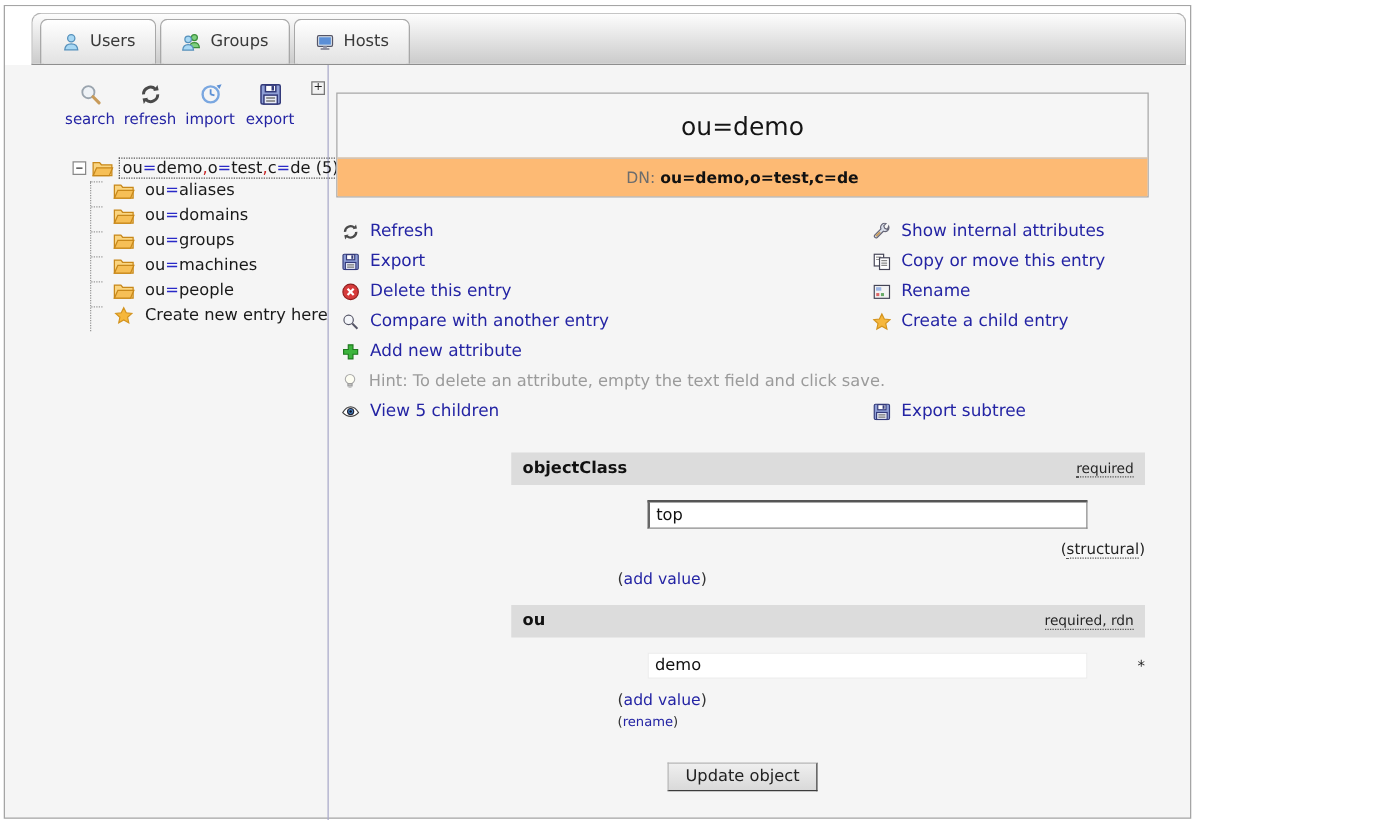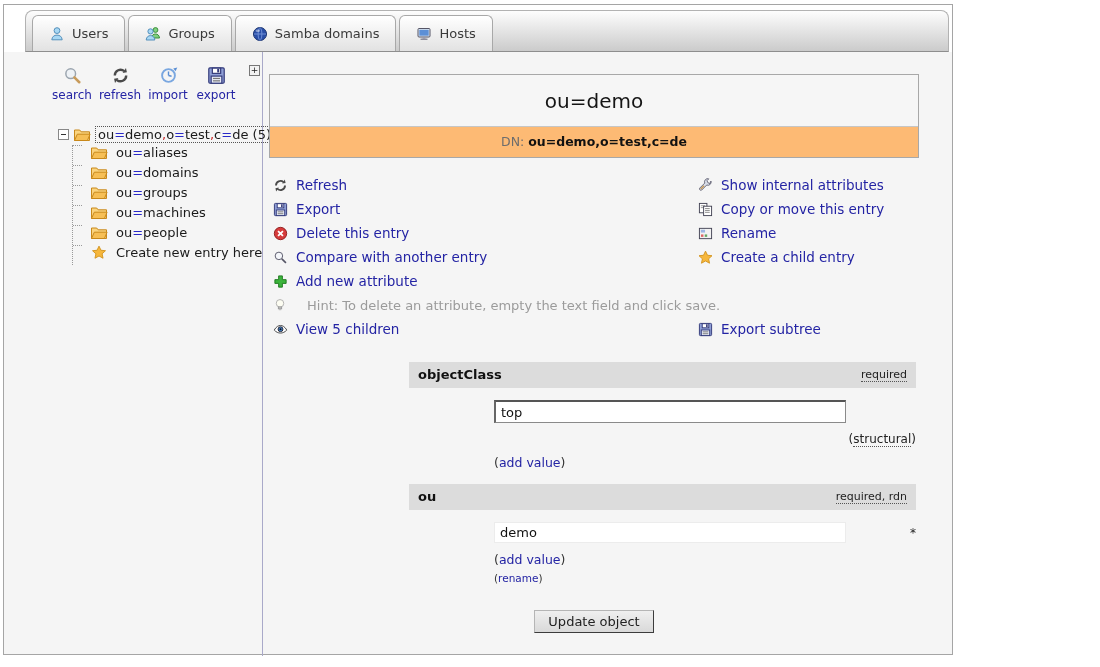--- a/index.html
+++ b/index.html
@@ -37,33 +37,33 @@
   .eq{color:var(--eq);} .cm{color:var(--cm);}
   
   .main{flex:1;position:relative;}
   .header-box{margin:22px 33px 0 6px;border:1px solid #a8a8a8;background:#f6f6f6;}
   .title-row{text-align:center;padding:14px 0 13px;font-size:20px;color:#151515;}
   .dn-row{border-top:1px solid #c6c6c6;background:#fdba74;text-align:center;padding:7px 0 8px;font-size:12.5px;color:#6d6d6d;}
   .dn-value{color:#111;font-weight:bold;margin-left:4px;}
   .actions{display:grid;grid-template-columns:425px 1fr;margin:15px 0 0 10px;}
   .action{display:flex;align-items:center;gap:8px;height:24px;font-size:13.5px;color:var(--link);cursor:pointer;}
   .action svg{width:15px;height:15px;flex:none;}
-  .hint-row{display:flex;align-items:center;gap:20px;height:24px;margin-left:10px;color:#9b9b9b;font-size:13px;}
+  .hint-row{display:flex;align-items:center;gap:8px;height:24px;margin-left:10px;color:#9b9b9b;font-size:13px;}
   .hint-row svg{width:14px;height:15px;flex:none;}
   .bottom-links{display:grid;grid-template-columns:425px 1fr;margin-left:10px;}
   
   .attr-form{width:507px;margin:21px 0 0 146px;}
   .attr-section{margin-bottom:14px;}
   .attr-header{background:var(--hdr);padding:5px 9px 6px;display:flex;justify-content:space-between;align-items:center;}
   .attr-name{font-weight:bold;font-size:13px;color:#111;}
   .attr-flags{font-size:11px;color:#222;border-bottom:1px dotted #555;}
   .attr-body{padding:12px 0 0 85px;}
   .val-row{display:flex;align-items:center;margin-bottom:9px;}
   .val-input{width:352px;height:21px;box-sizing:border-box;border:1px solid #ececec;background:#fff;
-    font-size:13px;padding:1px 5px;color:#111;font-family:inherit;}
+    font-size:13px;padding:1px 5px;color:#111;font-family:inherit;margin-left:24px;}
   .val-input.focused{border:1px solid #8a8a8a;border-top:2px solid #555;border-left:2px solid #666;height:23px;}
   .val-note{flex:1;text-align:right;font-size:12px;color:#222;white-space:nowrap;}
   .dotted{border-bottom:1px dotted #555;}
   .add-row{font-size:12.5px;color:#333;margin-top:2px;cursor:pointer;}
   .add-row .lnk{color:var(--link);}
   .rename-row{font-size:10.5px;margin-top:5px;}
   .btn-wrap{margin:26px 33px 0 6px;text-align:center;}
   .update-btn{font-family:inherit;font-size:13px;color:#222;padding:3px 13px;cursor:pointer;
     background:linear-gradient(#efefef,#d9d9d9);border:1px solid;border-color:#b5b5b5 #3c3c3c #3c3c3c #b5b5b5;}
 </style>
@@ -89,30 +89,20 @@
               <path d="M6.5 12c.2-2.7 1.9-4 4-4s3.8 1.3 4 4z" fill="#7ed07e" stroke="#3d8f3d"></path>
               <circle cx="5.5" cy="5.4" r="2.6" fill="#a8d8f4" stroke="#5590bb"></circle>
               <path d="M1.2 14c.2-3 2.1-4.4 4.3-4.4s4.1 1.4 4.3 4.4z" fill="#a8d8f4" stroke="#5590bb"></path>
             </svg>
           </span>
           <span>Groups</span>
         </div>
         <div class="tab">
           <span style="display: inline-flex;">
             <svg viewBox="0 0 16 16">
-              <circle cx="8" cy="8" r="6.5" fill="#2a4fa8" stroke="#16306e"></circle>
-              <path d="M2 8h12M8 1.5c2.5 2 2.5 11 0 13M8 1.5c-2.5 2-2.5 11 0 13" stroke="#6f8fd6" fill="none"></path>
-              <ellipse cx="5.8" cy="4.8" rx="2.3" ry="1.3" fill="#ffffff" opacity=".45"></ellipse>
-            </svg>
-          </span>
-          <span>Samba domains</span>
-        </div>
-        <div class="tab">
-          <span style="display: inline-flex;">
-            <svg viewBox="0 0 16 16">
               <rect x="2" y="2.5" width="12" height="8.5" rx="1" fill="#dfe8f2" stroke="#556"></rect>
               <rect x="3.3" y="3.8" width="9.4" height="5.9" fill="#5c8fd6"></rect>
               <rect x="6.5" y="11" width="3" height="1.6" fill="#99a"></rect>
               <rect x="4.5" y="12.6" width="7" height="1.2" fill="#778"></rect>
             </svg>
           </span>
           <span>Hosts</span>
         </div>
       </div>
   </div>

